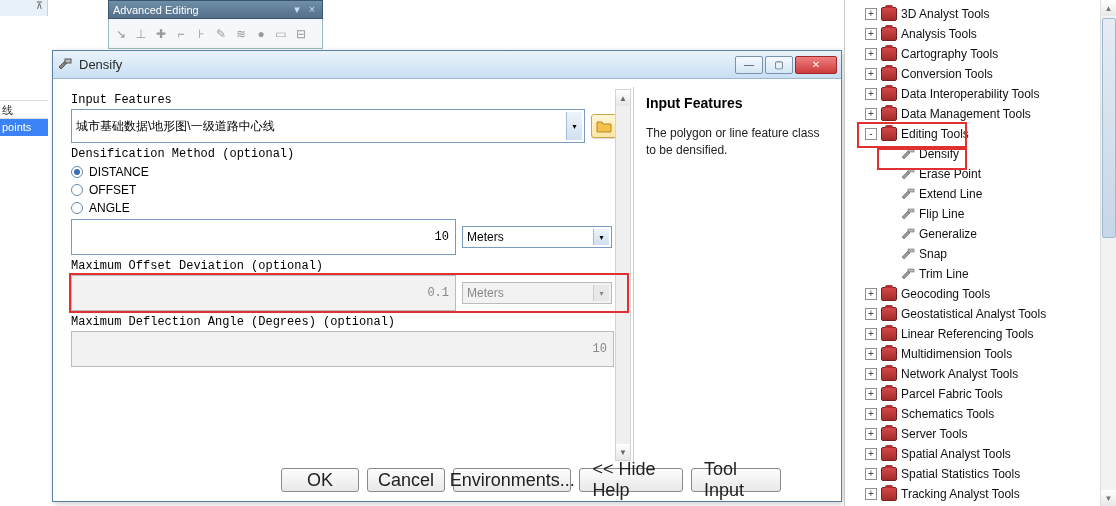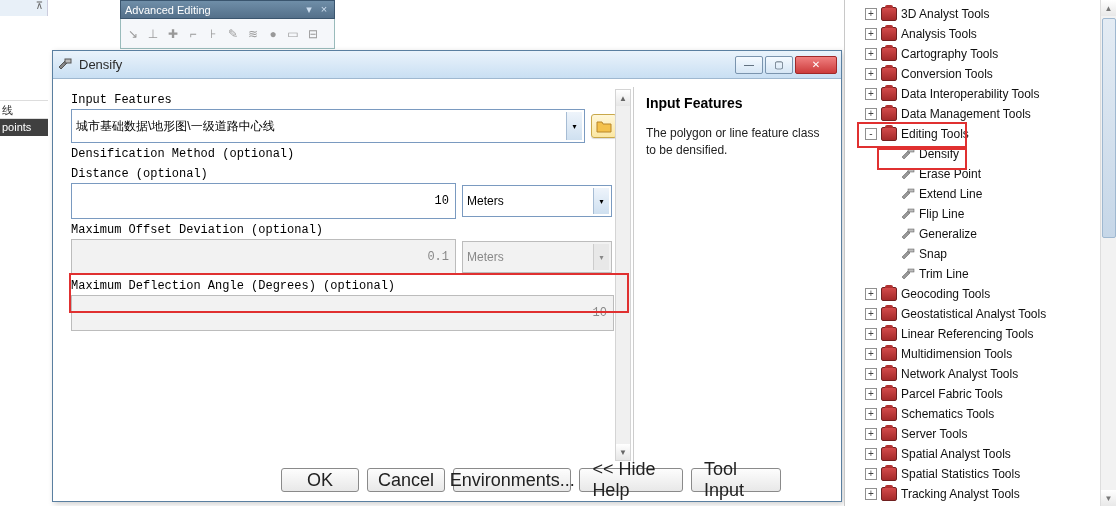--- a/index.html
+++ b/index.html
@@ -3,30 +3,30 @@
 <meta charset="utf-8">
 <style>
   * { box-sizing: border-box; font-family: "Segoe UI", Tahoma, sans-serif; }
   body { margin: 0; width: 1116px; height: 506px; background: #fff; overflow: hidden; position: relative; font-size: 12px; }
 
   
   .frag-top { position: absolute; top: 0; left: 70; width: 48px; height: 16px; background: #e8f0f8; border-right:1px solid #ccd; font-size:10px; color:#666; padding-left:2px; }
   .frag-top .pin { float:right; margin-right:4px; }
 
   
-  .adv-toolbar { position:absolute; top:0; left:120px; width:215px; }
+  .adv-toolbar { position:absolute; top:0; left:108px; width:215px; }
   .adv-title { background: linear-gradient(#6f8ea8,#54708a); color:#fff; font-size:11px; padding:2px 4px; display:flex; justify-content:space-between; align-items:center; border:1px solid #3a556e; }
   .adv-title .ctrls span { display:inline-block; width:12px; text-align:center; color:#cde; }
   .adv-body { background:#f5f7fa; border:1px solid #9bb; border-top:none; height:30px; display:flex; align-items:center; gap:4px; padding:0 4px; }
   .adv-body .ticon { width:16px; height:16px; display:flex; align-items:center; justify-content:center; color:#999; }
 
   
   .left-strip { position:absolute; top:100px; left:0; width:48px; }
   .ls-item { height:18px; font-size:11px; color:#333; border-top:1px solid #ddd; padding:2px; }
-  .ls-item.sel { background:#404040; color:#fff; }
+  .ls-item.sel { background:#3b82f6; color:#fff; }
 
   
   .dialog { position:absolute; top:50px; left:52px; width:790px; height:452px; background:#fff; border:1px solid #5a7fa0; box-shadow: 2px 2px 6px rgba(0,0,0,0.2); }
   .titlebar { height:28px; background: linear-gradient(#eaf3fb, #c9dff3); display:flex; align-items:center; padding:0 4px; border-bottom:1px solid #9fb8d0; }
   .titlebar .ticon-hammer { width:16px; height:16px; margin-right:6px; }
   .titlebar .title { flex:1; color:#2a2a2a; font-size:13px; }
   .winbtns { display:flex; gap:2px; }
   .winbtn { width:28px; height:18px; border:1px solid #7a94ae; border-radius:2px; background:linear-gradient(#f5faff,#d6e6f5); display:flex; align-items:center; justify-content:center; font-size:10px; color:#3a4a5a; }
   .winbtn.close { background:linear-gradient(#f08080,#cc3b3b); color:#fff; border-color:#a02828; width:42px; }
 
@@ -42,21 +42,21 @@
   .combo .arrow { position:absolute; right:2px; top:2px; bottom:2px; width:16px; background:linear-gradient(#eef4fb,#cfe0f0); border-left:1px solid #a6bcd4; display:flex; align-items:center; justify-content:center; font-size:8px; }
   .folder-btn { width:26px; height:24px; border:1px solid #c9a84a; border-radius:3px; background:linear-gradient(#fff7d9,#fbe7a2); display:flex; align-items:center; justify-content:center; box-shadow: 0 1px 1px rgba(0,0,0,0.15); }
 
   .radio-group { margin-top:2px; }
   .radio-row { display:flex; align-items:center; gap:6px; font-family:"Courier New", monospace; font-size:12px; height:18px; }
   .radio { width:12px; height:12px; border:1px solid #6a8aac; border-radius:50%; display:inline-flex; align-items:center; justify-content:center; background:#fff; }
   .radio.checked::after { content:""; width:6px; height:6px; background:#3a70b0; border-radius:50%; }
 
   .num-input { width: 385px; height:36px; border:1px solid #7a9ac0; background:#fff; text-align:right; padding:0 6px; font-family:"Courier New", monospace; font-size:12px; display:flex; align-items:center; justify-content:flex-end; color:#000; }
   .num-input.disabled { background:#f2f2f2; color:#888; border-color:#bcbcbc; }
-  .unit-combo { width:150px; height:32px; border:1px solid #7a9ac0; background:#fff; font-family:"Courier New", monospace; font-size:12px; padding:0 4px; display:flex; align-items:center; position:relative; }
+  .unit-combo { width:150px; height:22px; border:1px solid #7a9ac0; background:#fff; font-family:"Courier New", monospace; font-size:12px; padding:0 4px; display:flex; align-items:center; position:relative; }
   .unit-combo.disabled { background:#f2f2f2; color:#888; border-color:#bcbcbc; }
   .unit-combo .arrow { position:absolute; right:2px; top:2px; bottom:2px; width:16px; background:linear-gradient(#eef4fb,#cfe0f0); border-left:1px solid #a6bcd4; display:flex; align-items:center; justify-content:center; font-size:8px; }
   .unit-combo.disabled .arrow { background:#e8e8e8; border-color:#ccc; }
 
   .red-box { position:absolute; border:2px solid #e03030; pointer-events:none; }
   .red-box.distance { top:194px; left:16px; width:560px; height:40px; }
 
   .scrollbar-v { position:absolute; top:10px; right:2px; bottom:4px; width:16px; background:#f0f0f0; border:1px solid #d4d4d4; }
   .scrollbar-v .up, .scrollbar-v .down { height:16px; display:flex; align-items:center; justify-content:center; font-size:8px; color:#666; background:linear-gradient(#fff,#e6e6e6); }
   .scrollbar-v .down { position:absolute; bottom:0; left:0; right:0; }
@@ -144,22 +144,35 @@
           <span class="arrow">▾</span>
         </div>
         <div class="folder-btn">
           <svg width="16" height="14" viewBox="0 0 16 14">
               <path d="M1 3 h5 l1 2 h8 v8 h-14 z" fill="#f4c14b" stroke="#b8862a"></path>
             </svg>
         </div>
       </div>
 
       <div class="form-label">Densification Method (optional)</div>
-
-      <div class="form-label" style="margin-top:6px">Distance (optional)</div>
+      <div class="radio-group">
+        <div class="radio-row">
+          <span class="radio checked"></span>
+          <span>DISTANCE</span>
+        </div>
+        <div class="radio-row">
+          <span class="radio"></span>
+          <span>OFFSET</span>
+        </div>
+        <div class="radio-row">
+          <span class="radio"></span>
+          <span>ANGLE</span>
+        </div>
+      </div>
+
       <div class="form-row">
         <div class="num-input">10</div>
         <div class="unit-combo">
           <span>Meters</span>
           <span class="arrow">▾</span>
         </div>
       </div>
 
       <div class="form-label">Maximum Offset Deviation (optional)</div>
       <div class="form-row">

